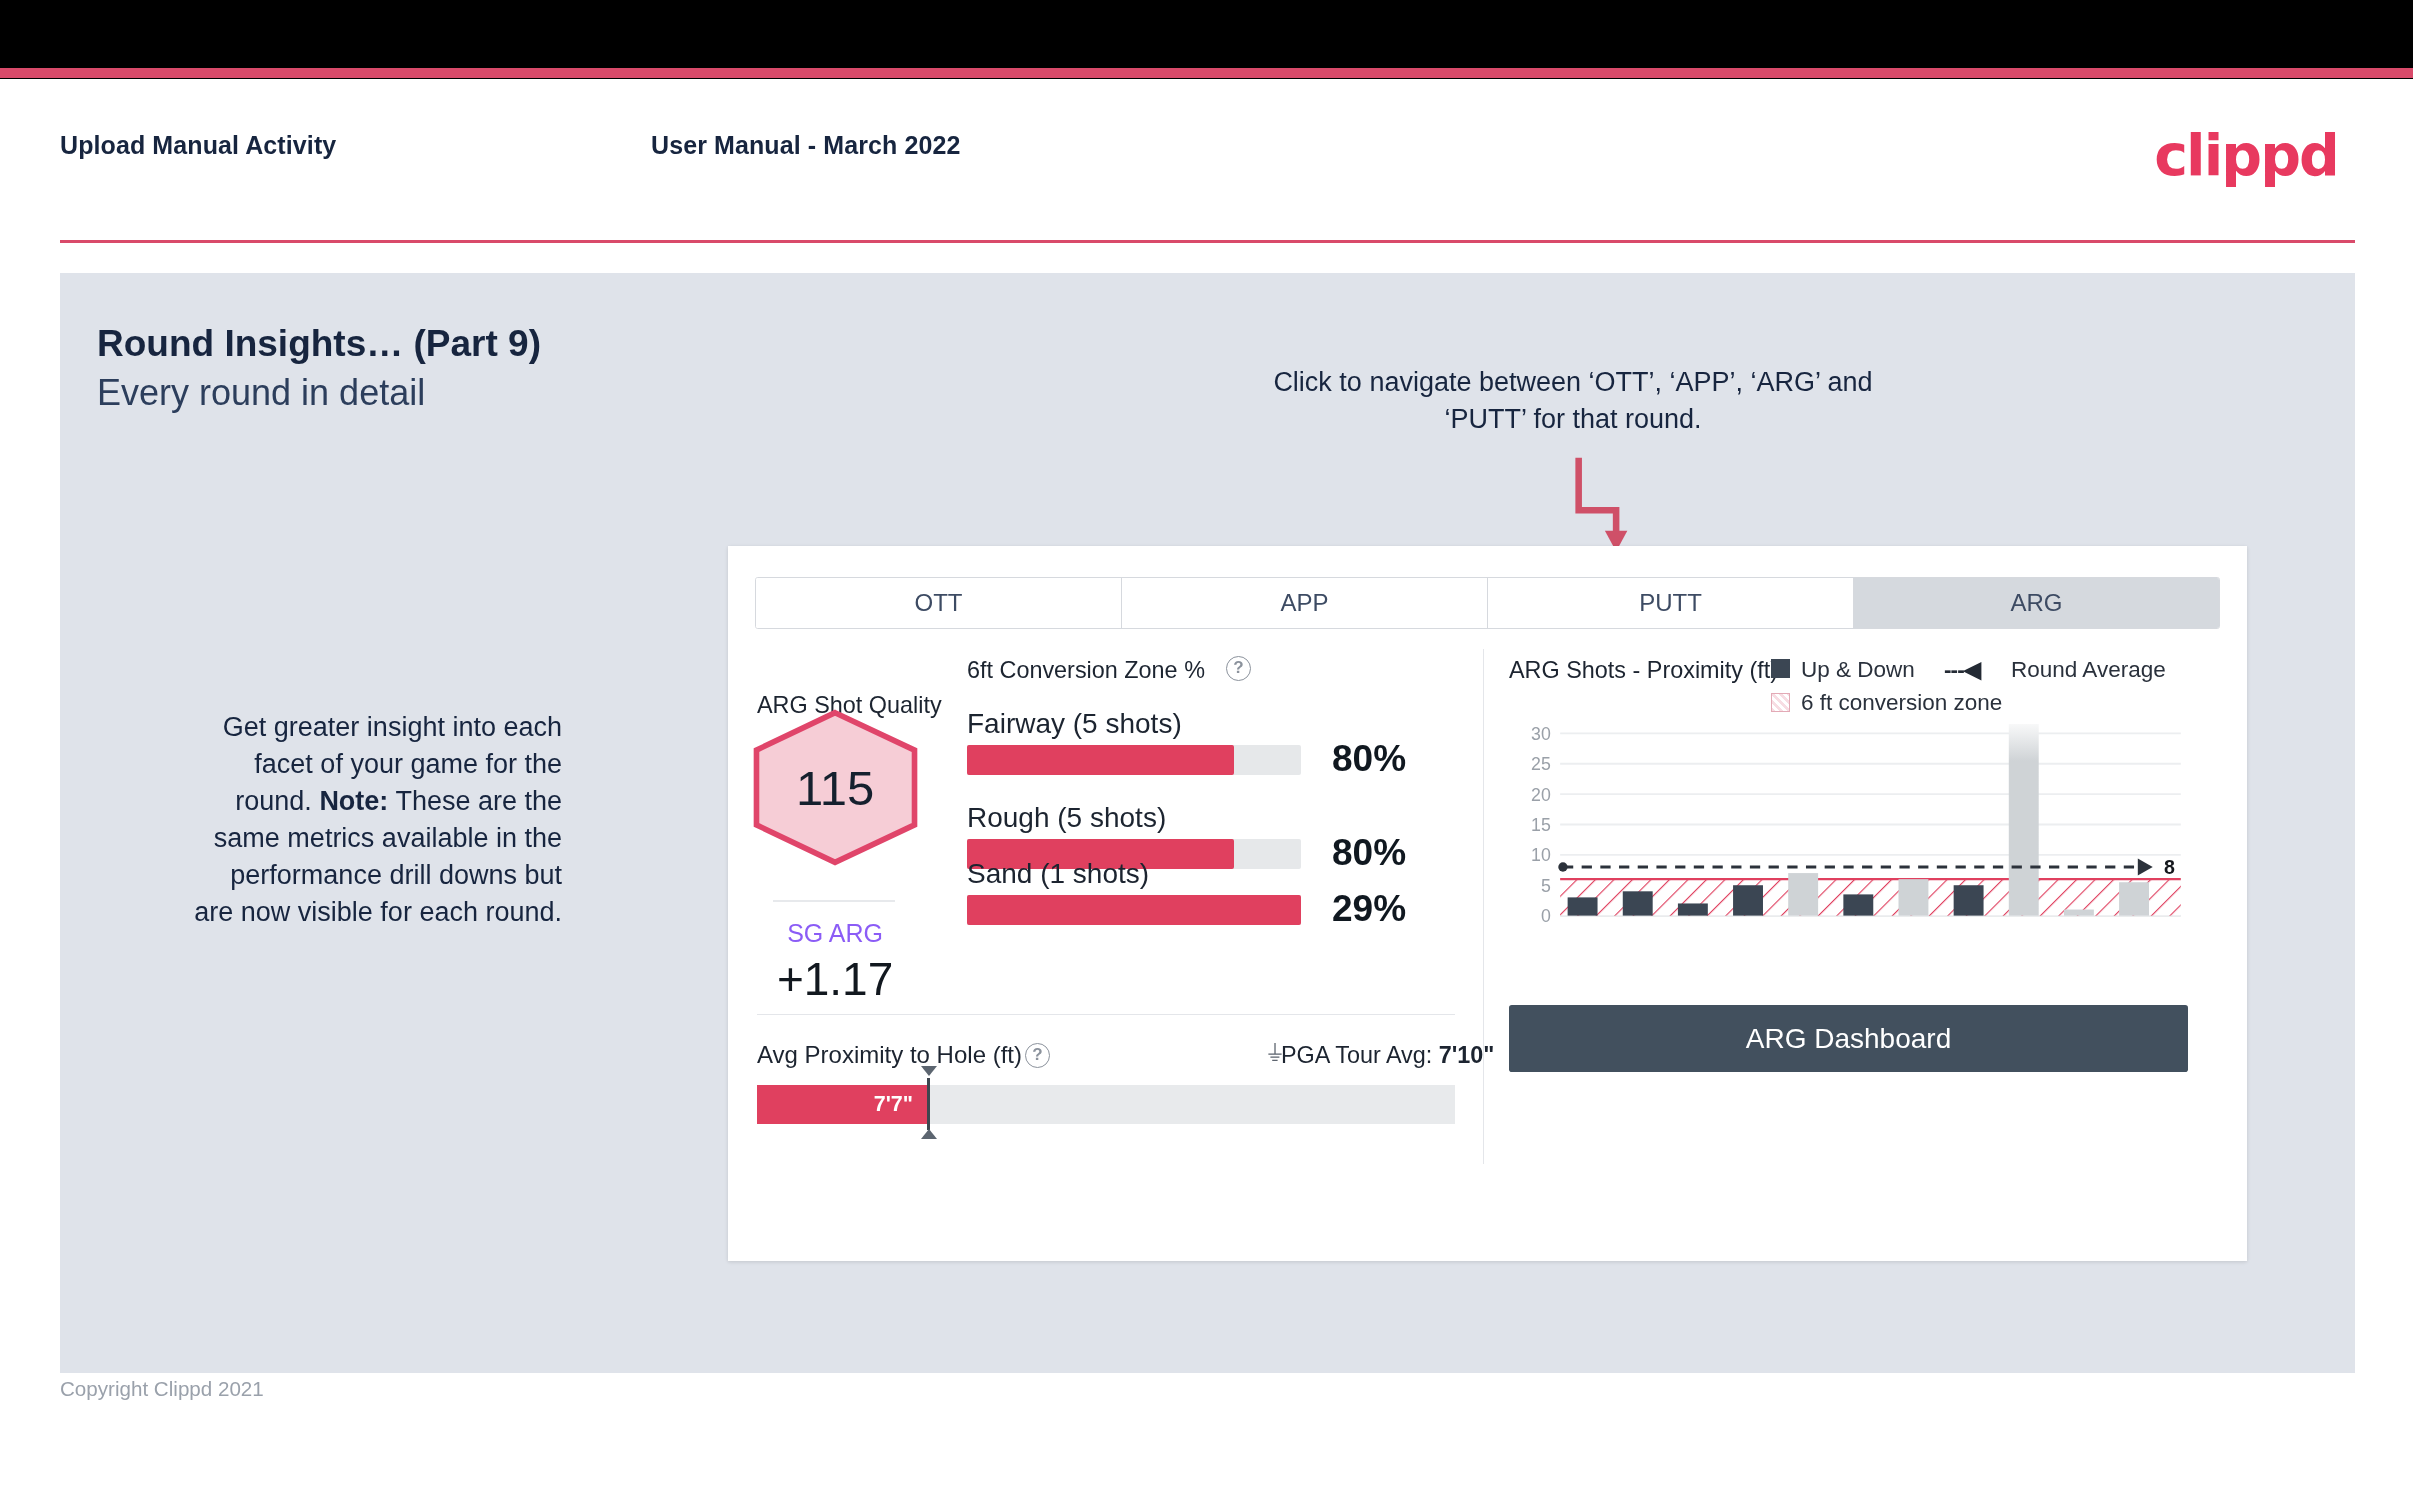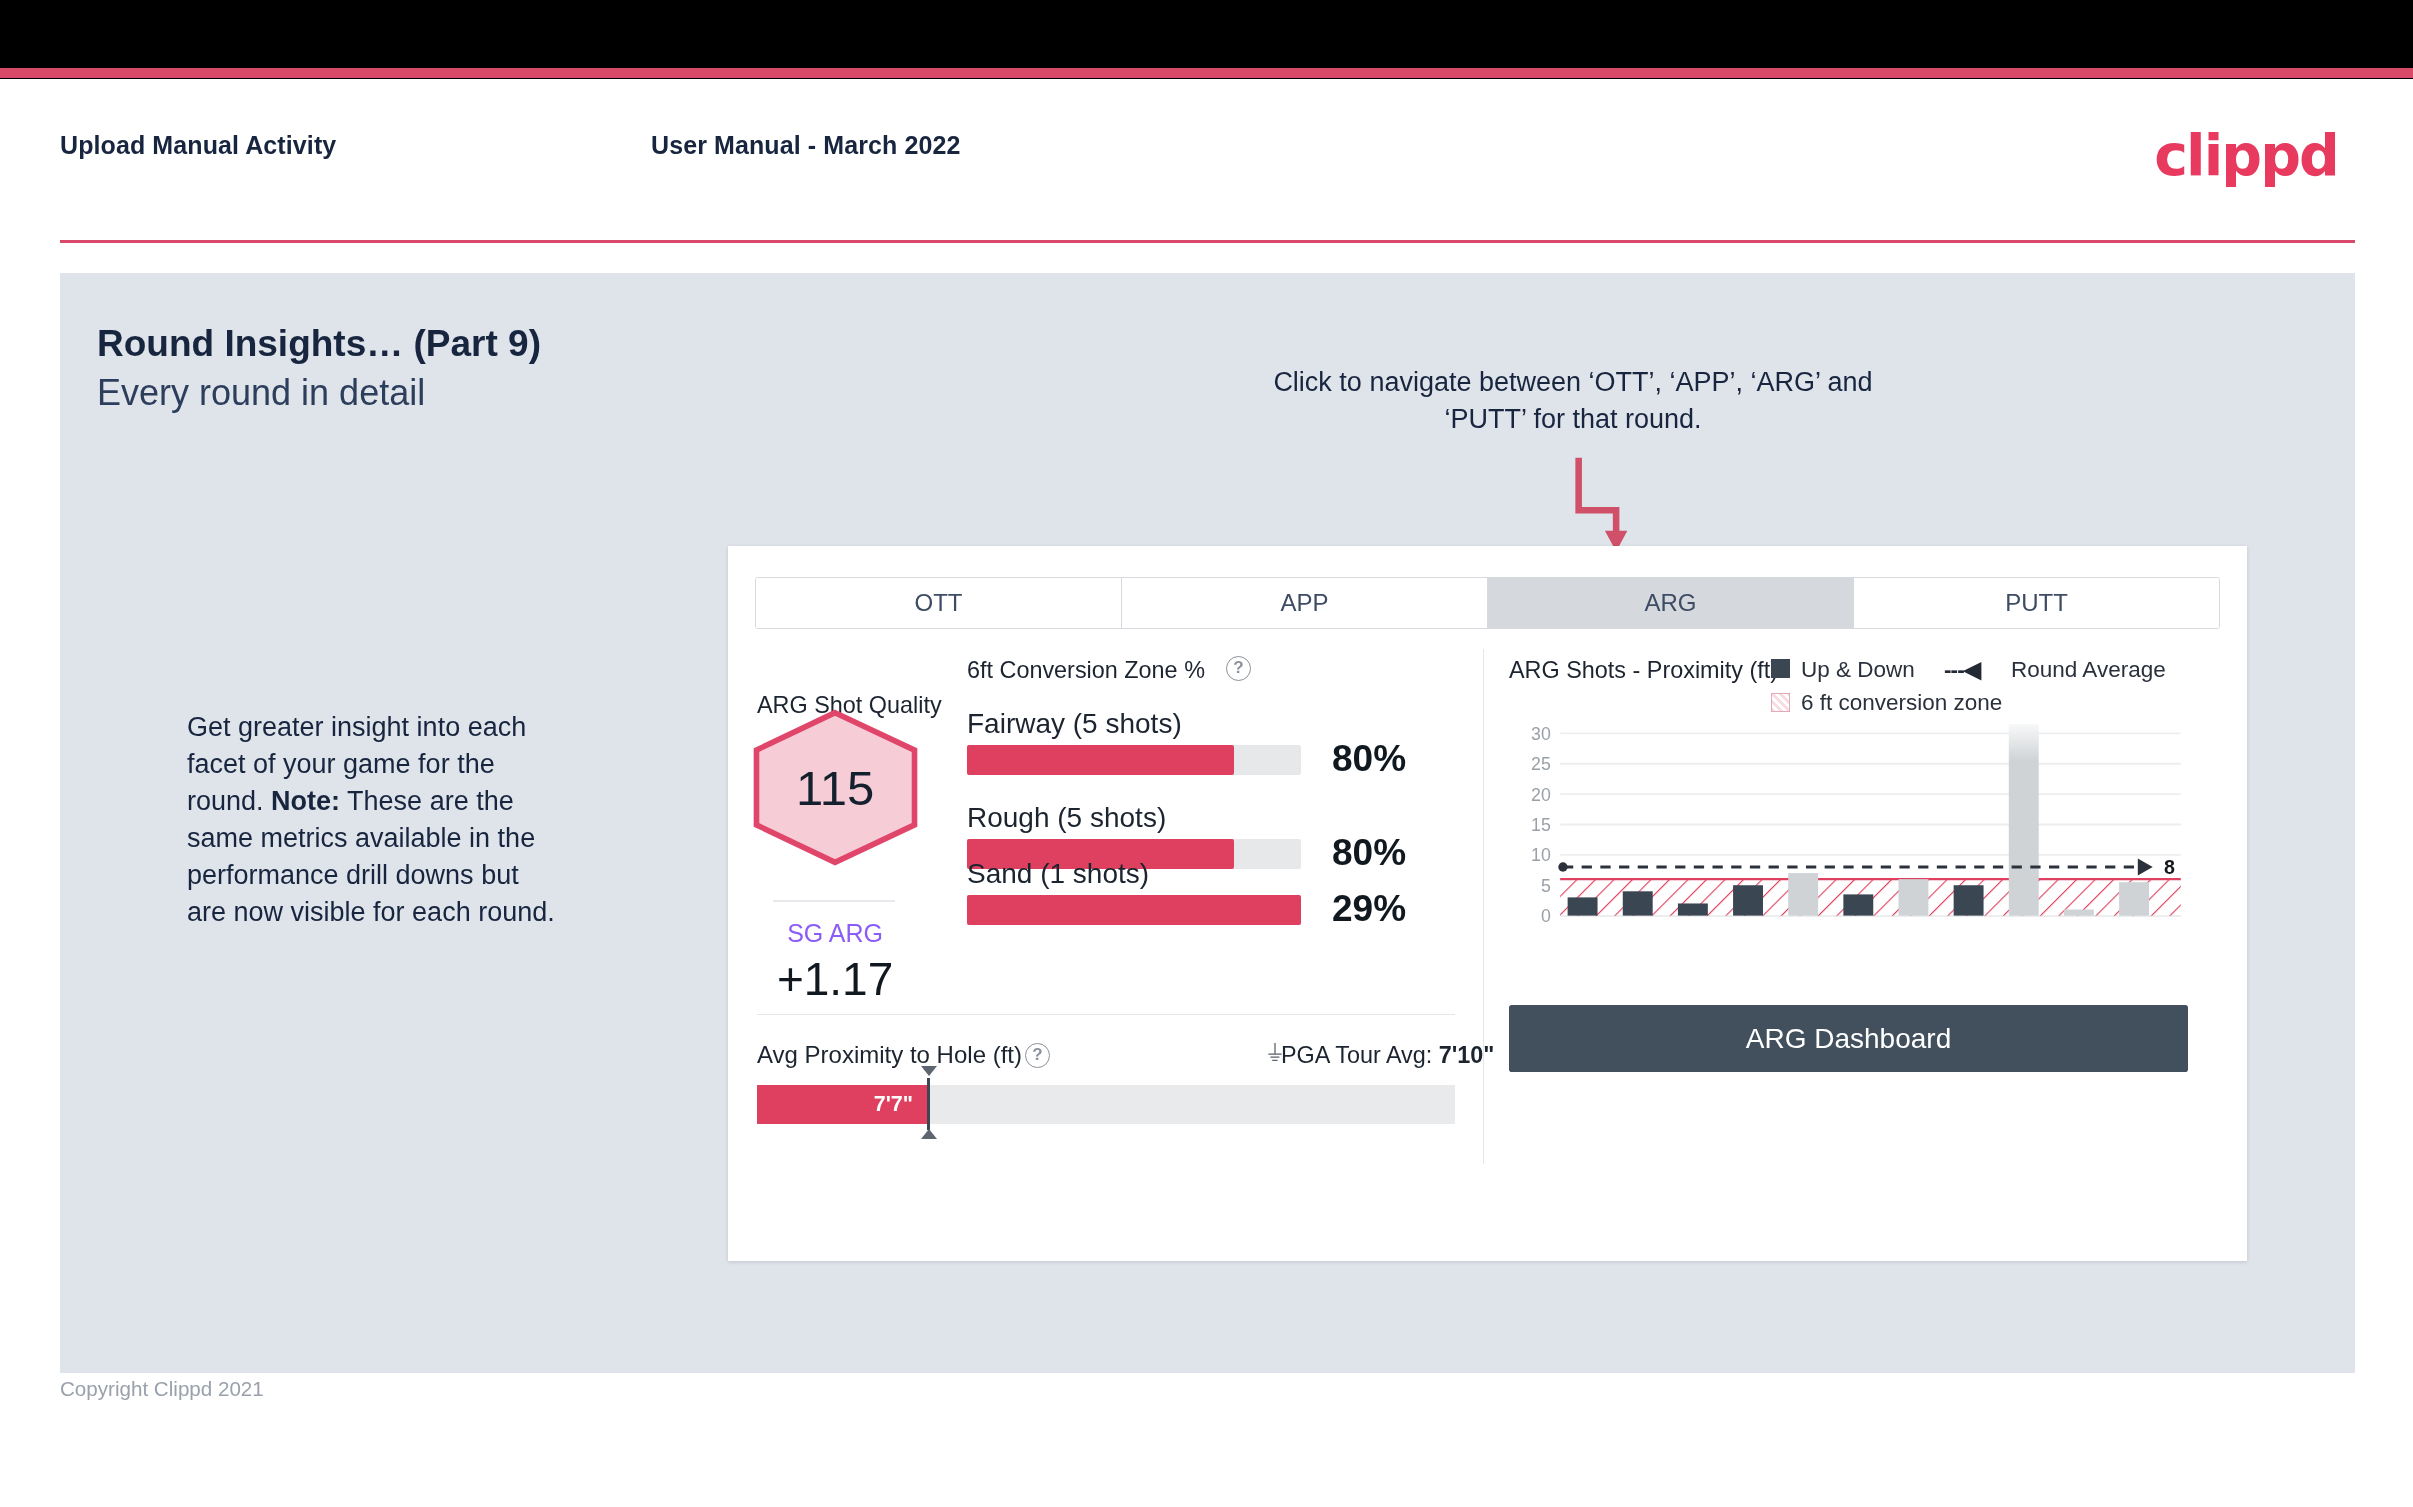--- a/index.html
+++ b/index.html
@@ -53,21 +53,21 @@
   .callout {
     position:absolute; left:1250px; top:364px; width:646px;
     text-align:center; font-size:27px; line-height:37px;
     font-weight:500; color:#17253f;
   }
   .arrow-svg { position:absolute; left:1573px; top:454px; }
 
   
   .blurb {
     position:absolute; left:187px; top:709px; width:375px;
-    text-align:left; font-size:27px; line-height:37px; color:#17253f;
+    text-align:right; font-size:27px; line-height:37px; color:#17253f;
   }
   .blurb b { font-weight:700; }
 
   
   .card {
     position:absolute; left:728px; top:546px; width:1519px; height:715px;
     background:#ffffff; box-shadow:0 0.9px 3.7px rgba(0,0,0,.13);
   }
 
   
@@ -185,22 +185,22 @@
   <div class="blurb">
     <span>Get greater insight into each facet of your game for the round.</span>
     <b>Note:</b><span> These are the same metrics available in the performance drill downs but are now visible for each round.</span>
   </div>
 
   <div class="card">
 
     <div class="tabs">
       <div class="tab">OTT</div>
       <div class="tab">APP</div>
+      <div class="tab">PUTT</div>
       <div class="tab active">ARG</div>
-      <div class="tab">PUTT</div>
     </div>
 
     <div class="split-line"></div>
 
     <div class="lbl-shotq">ARG Shot Quality</div>
     <div class="lbl-conv">6ft Conversion Zone %</div>
     <div class="qmark" id="qmark-conv">?</div>
 
     <div class="hexwrap">
       <svg width="173" height="159" viewBox="0 0 185 170">

